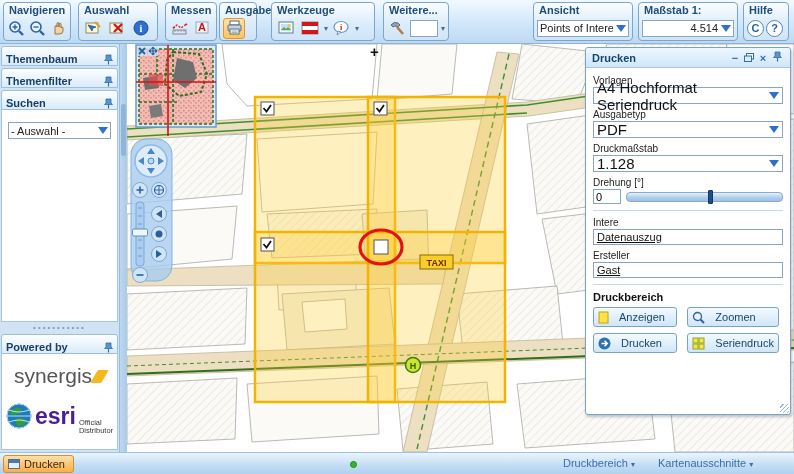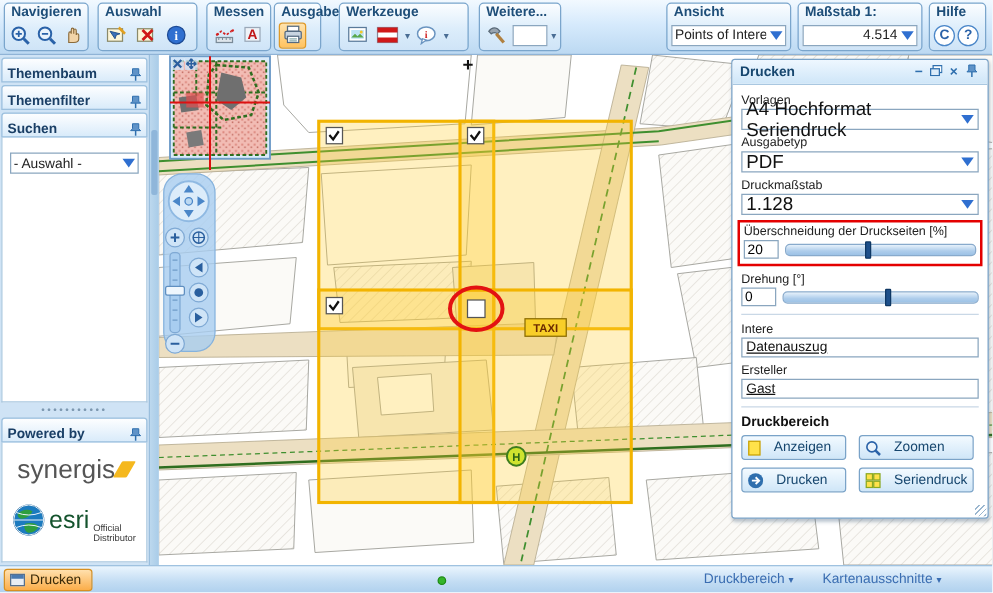--- a/index.html
+++ b/index.html
@@ -29,21 +29,21 @@
   
   #sidebar { left:0; top:44px; width:119px; height:408px; background:#cfe3f5; }
   .shead { position:relative; margin:2px 1px 0 1px; height:20px; border:1px solid #9cc0de; border-radius:3px 3px 0 0;
     background:linear-gradient(#fdfeff,#d9ebfa); display:flex; align-items:flex-end; padding:0 4px; }
   .shead .lbl { font-weight:bold; color:#1a3f66; font-size:11px; flex:1; }
   .scontent { margin:0 1px; background:#fff; border:1px solid #a9c7e0; border-top:none; }
   .dots { text-align:center; color:#7d98b0; font-size:8px; letter-spacing:2px; line-height:6px; }
   #synergis-logo { font-size:21px; color:#555; letter-spacing:0px; text-align:center; position:relative; }
   #synergis-slash { display:inline-block; width:11px; height:13px; background:#f5b81e; transform:skewX(-30deg); margin-left:2px; border-radius:1px; }
   .esri-row { display:flex; align-items:center; justify-content:center; gap:3px; margin-top:8px; }
-  #esri-text { font-size:20px; font-weight:normal; color:#14532d; line-height:22px; }
+  #esri-text { font-size:23px; font-weight:bold; color:#4c1d95; line-height:22px; }
   .esri-sub { font-size:7.5px; color:#3a3a3a; line-height:8px;margin-top:23px; }
 
   #splitter { left:119px; top:44px; width:8px; height:408px; background:linear-gradient(90deg,#bcd8ee,#a9cce8); border-left:1px solid #9abedd; }
   #splitter .handle { position:absolute; top:60px; left:1px; width:5px; height:52px; background:#8fb6da; border-radius:2px; }
 
   
   #map { left:127px; top:44px; width:667px; height:408px; background:#fff; }
 
   
   #print-panel { left:585px; top:47px; width:206px; height:368px; background:#fff;
@@ -491,29 +491,20 @@
         <span class="val">PDF</span>
         <span class="blue-arrow"></span>
       </div>
 
       <div class="flabel">Druckmaßstab</div>
       <div class="fselect">
         <span class="val">1.128</span>
         <span class="blue-arrow"></span>
       </div>
 
-      <div class="redbox">
-        <div class="flabel" style="margin-top:1px;">Überschneidung der Druckseiten [%]</div>
-        <div class="sliderrow">
-          <input class="numbox" value="20" style="">
-          <div class="slider">
-            <div class="thumb" style="left:42%;"></div>
-          </div>
-        </div>
-      </div>
 
       <div class="flabel">Drehung [°]</div>
       <div class="sliderrow">
         <input class="numbox" value="0" style="">
         <div class="slider">
           <div class="thumb" style="left:52%;"></div>
         </div>
       </div>
 
 

